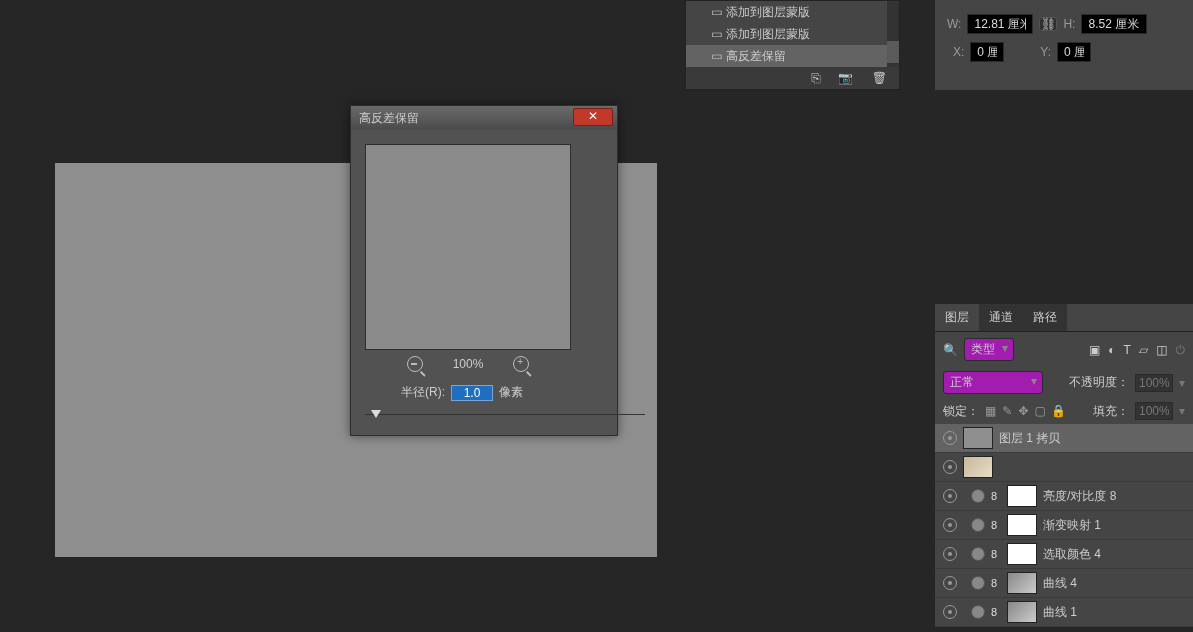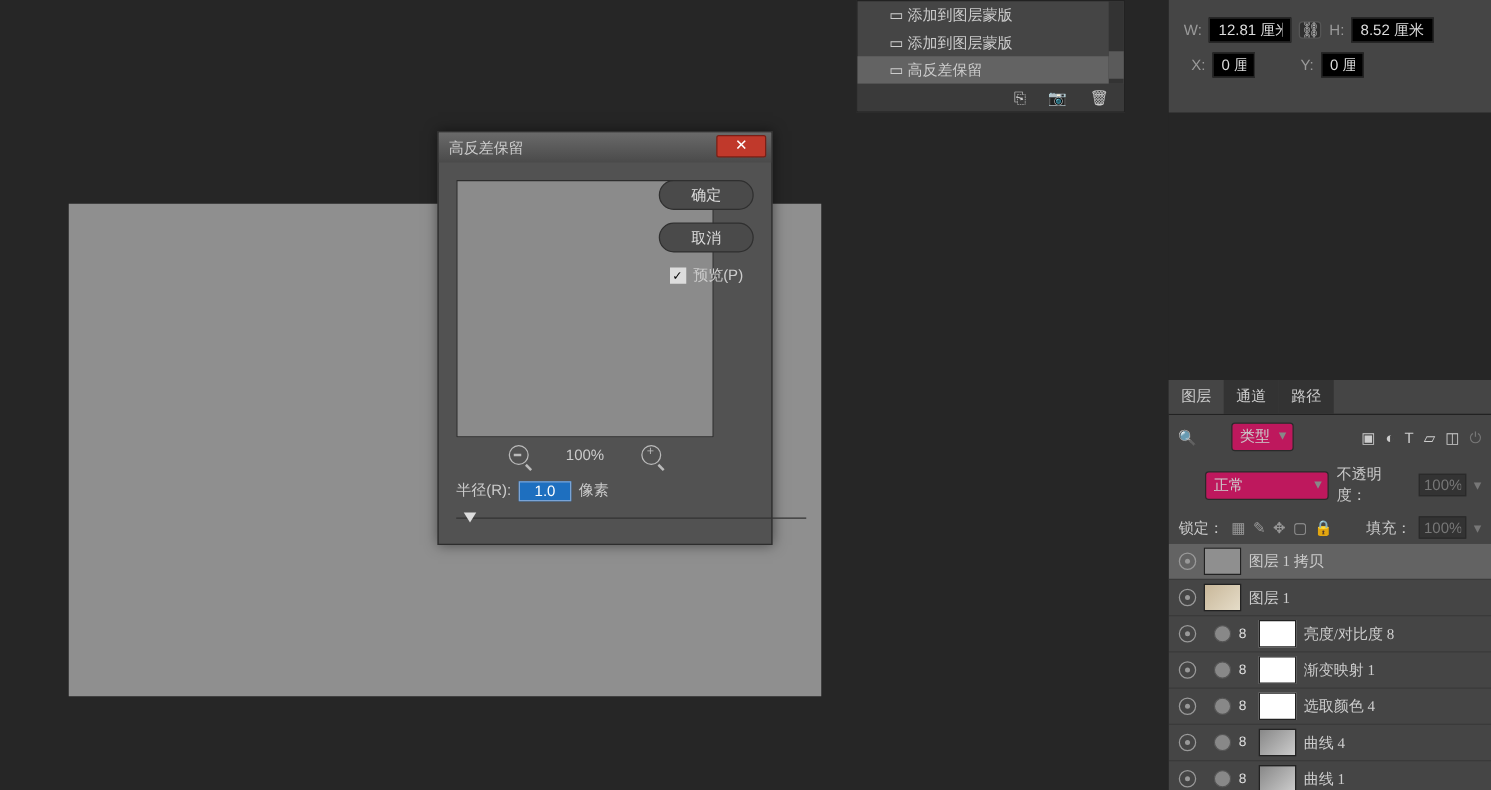--- a/index.html
+++ b/index.html
@@ -31,55 +31,55 @@
   .dialog { position: absolute; left: 350px; top: 105px; width: 268px; background: #525252; border: 1px solid #2d2d2d; box-shadow: 0 0 10px rgba(0,0,0,0.5);}
   .dialog-titlebar { height: 24px; background: linear-gradient(#6a6a6a,#4a4a4a); display: flex; align-items: center; padding-left: 8px; position: relative; }
   .dialog-close { position: absolute; right: 4px; top: 2px; width: 40px; height: 18px; background: #c0392b; color: #fff; text-align: center; border: 1px solid #7a1f15; border-radius: 2px; line-height: 15px;}
   .dialog-body { padding: 14px; position: relative; }
   .dialog-preview { width: 206px; height: 206px; background: #8b8b8b; border: 1px solid #2d2d2d; }
   .dialog-zoom-row { display: flex; align-items: center; justify-content: center; gap: 30px; margin-top: 6px; width: 206px;}
   .dialog-zoom-row .zicon { width: 16px; height: 16px; border: 1.5px solid #bbb; border-radius: 50%; position: relative;}
   .dialog-zoom-row .zicon::after { content:""; position:absolute; width:6px; height:1.5px; background:#bbb; bottom:-3px; right:-4px; transform:rotate(45deg);}
   .dialog-zoom-row .zicon.minus::before { content:""; position:absolute; width:6px; height:1.5px; background:#bbb; top:6px; left:3px;}
   .dialog-zoom-row .zicon.plus::before { content:"+"; position:absolute; color:#bbb; font-size:10px; top:-1px; left:3px;}
-  .dialog-radius-row { display:flex; align-items:center; gap:6px; margin-top:12px; width: 280px;}
+  .dialog-radius-row { display:flex; align-items:center; gap:6px; margin-top:12px; width: 280px; margin-left: 36px;}
   .dialog-radius-input { width: 42px; background: #fff; color:#000; border: 1px solid #7aa4d6; text-align: center;}
   .dialog-radius-input.selected { background: #1e6fbf; color:#ffffff; }
   .dialog-slider { margin-top: 8px; width: 280px; height:12px; position:relative;}
   .dialog-slider-track { position:absolute; top:5px; left:0; width:100%; height:1px; background:#333;}
   .dialog-slider-thumb { position:absolute; top:1px; left:6px; width:0; height:0; border-left:5px solid transparent;border-right:5px solid transparent;border-top:8px solid #ddd;}
   .dialog-side { position:absolute; right:14px; top:14px; display:flex; flex-direction:column; gap:10px; align-items:center;}
   .dialog-btn { width: 76px; height: 24px; background: #4a4a4a; border: 1px solid #2f2f2f; border-radius: 12px; color:#ddd; }
   .dialog-checkbox { display:flex; align-items:center; gap:6px; }
   .chkbox { width:13px; height:13px; background:#ddd; display:flex; align-items:center; justify-content:center; color:#000; font-size:10px;}
 
   
   .layers-panel { position:absolute; left:935px; top:304px; width:258px; background:#454545; }
   .tabs { display:flex; border-bottom:1px solid #222; }
   .tab { padding: 5px 10px; background:#333; }
   .tab.active { background:#454545; }
   .lp-row1 { display:flex; align-items:center; padding:6px 8px; gap:6px;}
-  .lp-select { background:#be185d; border:1px solid #2a2a2a; padding:2px 18px 2px 6px; border-radius:3px; position:relative;margin-left:21px;}
+  .lp-select { background:#a21caf; border:1px solid #2a2a2a; padding:2px 18px 2px 6px; border-radius:3px; position:relative;}
   .lp-select::after { content:"▾"; position:absolute; right:5px; top:2px; color:#888;}
   .lp-icons { display:flex; gap:8px; margin-left:auto; color:#aaa;}
   .lp-row2, .lp-row3 { display:flex; align-items:center; padding:4px 8px; gap:6px; color:#888;}
   .lp-opacity-input { background:#333; border:1px solid #2a2a2a; width:38px; padding:1px 3px; color:#777;}
   .lp-mini-icon { color:#999; }
   .layer-list { max-height: 300px; overflow:hidden; }
   .layer-row { display:flex; align-items:center; height:29px; padding:0 8px; gap:6px; border-bottom:1px solid #3a3a3a;}
   .layer-row.sel { background:#636363; }
   .eye { width:14px; height:14px; border:1px solid #999; border-radius:50%; position:relative;}
   .eye::after { content:""; width:4px;height:4px;background:#999;border-radius:50%;position:absolute;top:4px;left:4px;}
   .layer-thumb { width:30px; height:22px; background:#fff; border:1px solid #222;}
   .layer-thumb.gray { background:#8f8f8f;}
   .layer-thumb.img { background: linear-gradient(135deg,#c9b89a,#e5dcc8);}
   .layer-thumb.img2 { background: linear-gradient(135deg,#888,#ccc);}
   .adj-circle { width:14px;height:14px;border-radius:50%;background:#888;border:1px solid #555; margin-left:8px;}
   .link-8 { width:10px;color:#ddd; font-size:11px;}
-  .layer-name { flex:1; white-space:nowrap; overflow:hidden;font-family:Liberation Serif, serif;}
+  .layer-name { flex:1; white-space:nowrap; overflow:hidden;}
 </style>
 </head>
 <body>
 
 <div class="canvas-area">
   <div class="canvas-image"></div>
 </div>
 
 <div class="context-menu">
   <div class="context-row">
@@ -137,28 +137,20 @@
       <span class="zicon plus"></span>
     </div>
     <div class="dialog-radius-row">
       <span>半径(R):</span>
       <input class="dialog-radius-input selected" value="1.0" style="">
       <span>像素</span>
     </div>
     <div class="dialog-slider">
       <div class="dialog-slider-track"></div>
       <div class="dialog-slider-thumb"></div>
-    </div>
-    <div class="dialog-side">
-      <button class="dialog-btn">确定</button>
-      <button class="dialog-btn">取消</button>
-      <label class="dialog-checkbox">
-        <span class="chkbox">✓</span>
-        <span>预览(P)</span>
-      </label>
     </div>
   </div>
 </div>
 
 <div class="layers-panel">
   <div class="tabs">
     <div class="tab active">图层</div>
     <div class="tab">通道</div>
     <div class="tab">路径</div>
   </div>
@@ -193,21 +185,20 @@
   </div>
   <div class="layer-list">
     <div class="layer-row sel">
       <span class="eye"></span>
       <span class="layer-thumb gray"></span>
       <span class="layer-name">图层 1 拷贝</span>
     </div>
     <div class="layer-row">
       <span class="eye"></span>
       <span class="layer-thumb img"></span>
-      <span class="layer-name">图层 1</span>
     </div>
     <div class="layer-row">
       <span class="eye"></span>
       <span class="adj-circle"></span>
       <span class="link-8">8</span>
       <span class="layer-thumb"></span>
       <span class="layer-name">亮度/对比度 8</span>
     </div>
     <div class="layer-row">
       <span class="eye"></span>

